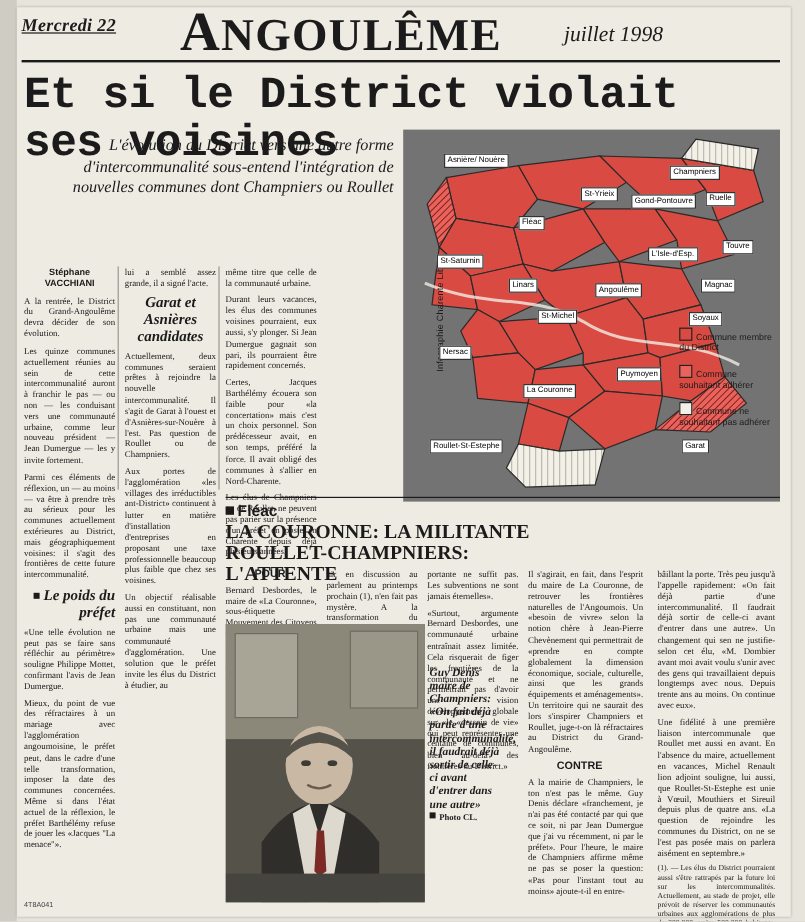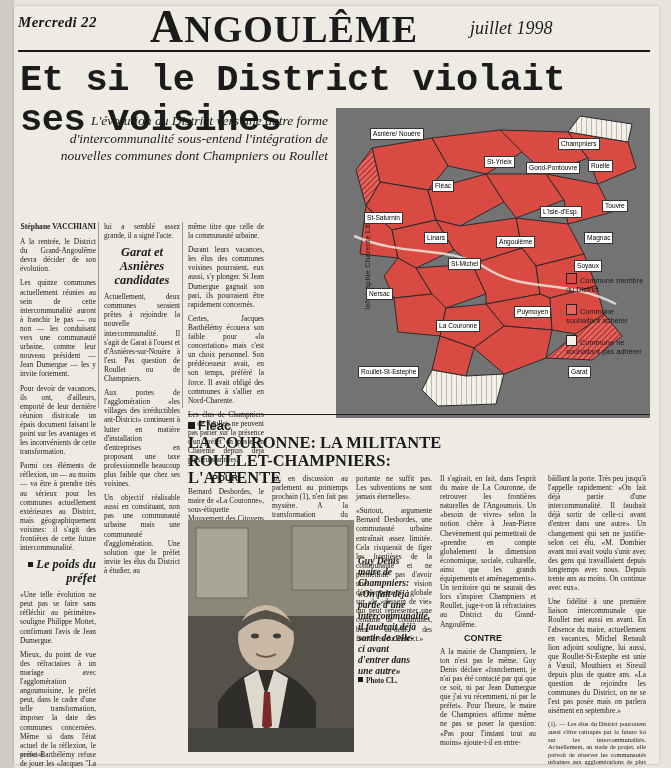--- a/index.html
+++ b/index.html
@@ -32,20 +32,21 @@
     background: #cfccc4;
   }
   .md-date {
     position: absolute;
     left: 18px; top: 14px;
     font-family: "Liberation Serif", serif;
     font-style: italic;
     font-weight: bold;
     font-size: 15px;
     letter-spacing: .3px;
+    text-decoration: underline;
   }
   .md-title {
     position: absolute;
     left: 150px; top: 0px;
     font-family: "Liberation Serif", serif;
     font-size: 38px;
     font-weight: bold;
     letter-spacing: 1px;
   }
   .md-title .drop { font-size: 46px; }
@@ -131,21 +132,21 @@
     display: inline-block;
     width: 9px; height: 9px;
     border: 1px solid #222;
     vertical-align: -1px;
     margin-right: 3px;
   }
 
   
   .col { position: absolute; font-size: 7.4px; line-height: 9.1px; text-align: justify; font-family: "Liberation Serif", serif; }
   .col p { margin: 0 0 5px 0; }
-  .byline { font-weight: bold; font-size: 7.6px; text-align: right; margin-bottom: 6px; font-family: Liberation Serif, serif; }
+  .byline { font-weight: bold; font-size: 7.6px; text-align: center; margin-bottom: 6px; font-family: Liberation Sans, sans-serif; }
   .subhead {
     font-family: "Liberation Serif", serif;
     font-style: italic;
     font-weight: bold;
     font-size: 12.5px;
     line-height: 14px;
     margin: 4px 0 5px 0;
     text-align: right;
   }
   .subhead.center { text-align: center; }
@@ -324,21 +325,20 @@
       <div class="row">
         <span class="sw" style="background:#f3f0e7"></span><span>Commune ne souhaitant pas adhérer</span>
       </div>
     </div>
   </div>
 
   <div class="col" style="left:20px; top:222px; width:76px;">
     <div class="byline">Stéphane VACCHIANI</div>
     <p>A la rentrée, le District du Grand-Angoulême devra décider de son évolution.</p>
     <p>Les quinze communes actuellement réunies au sein de cette intercommunalité auront à franchir le pas — ou non — les conduisant vers une communauté urbaine, comme leur nouveau président — Jean Dumergue — les y invite fortement.</p>
-    <p>Pour devoir de vacances, ils ont, d'ailleurs, emporté de leur dernière réunion districale un épais document faisant le point sur les avantages et les inconvénients de cette transformation.</p>
     <p>Parmi ces éléments de réflexion, un — au moins — va être à prendre très au sérieux pour les communes actuellement extérieures au District, mais géographiquement voisines: il s'agit des frontières de cette future intercommunalité.</p>
     <div class="subhead"><span class="sq"></span><span>Le poids du préfet</span></div>
     <p>«Une telle évolution ne peut pas se faire sans réfléchir au périmètre» souligne Philippe Mottet, confirmant l'avis de Jean Dumergue.</p>
     <p>Mieux, du point de vue des réfractaires à un mariage avec l'agglomération angoumoisine, le préfet peut, dans le cadre d'une telle transformation, imposer la date des communes concernées. Même si dans l'état actuel de la réflexion, le préfet Barthélémy refuse de jouer les «Jacques "La menace"».</p>
 
   </div>
 
   <div class="col" style="left:104px; top:222px; width:76px;">
     <p>lui a semblé assez grande, il a signé l'acte.</p>
     <div class="subhead center">Garat et Asnières candidates</div>

